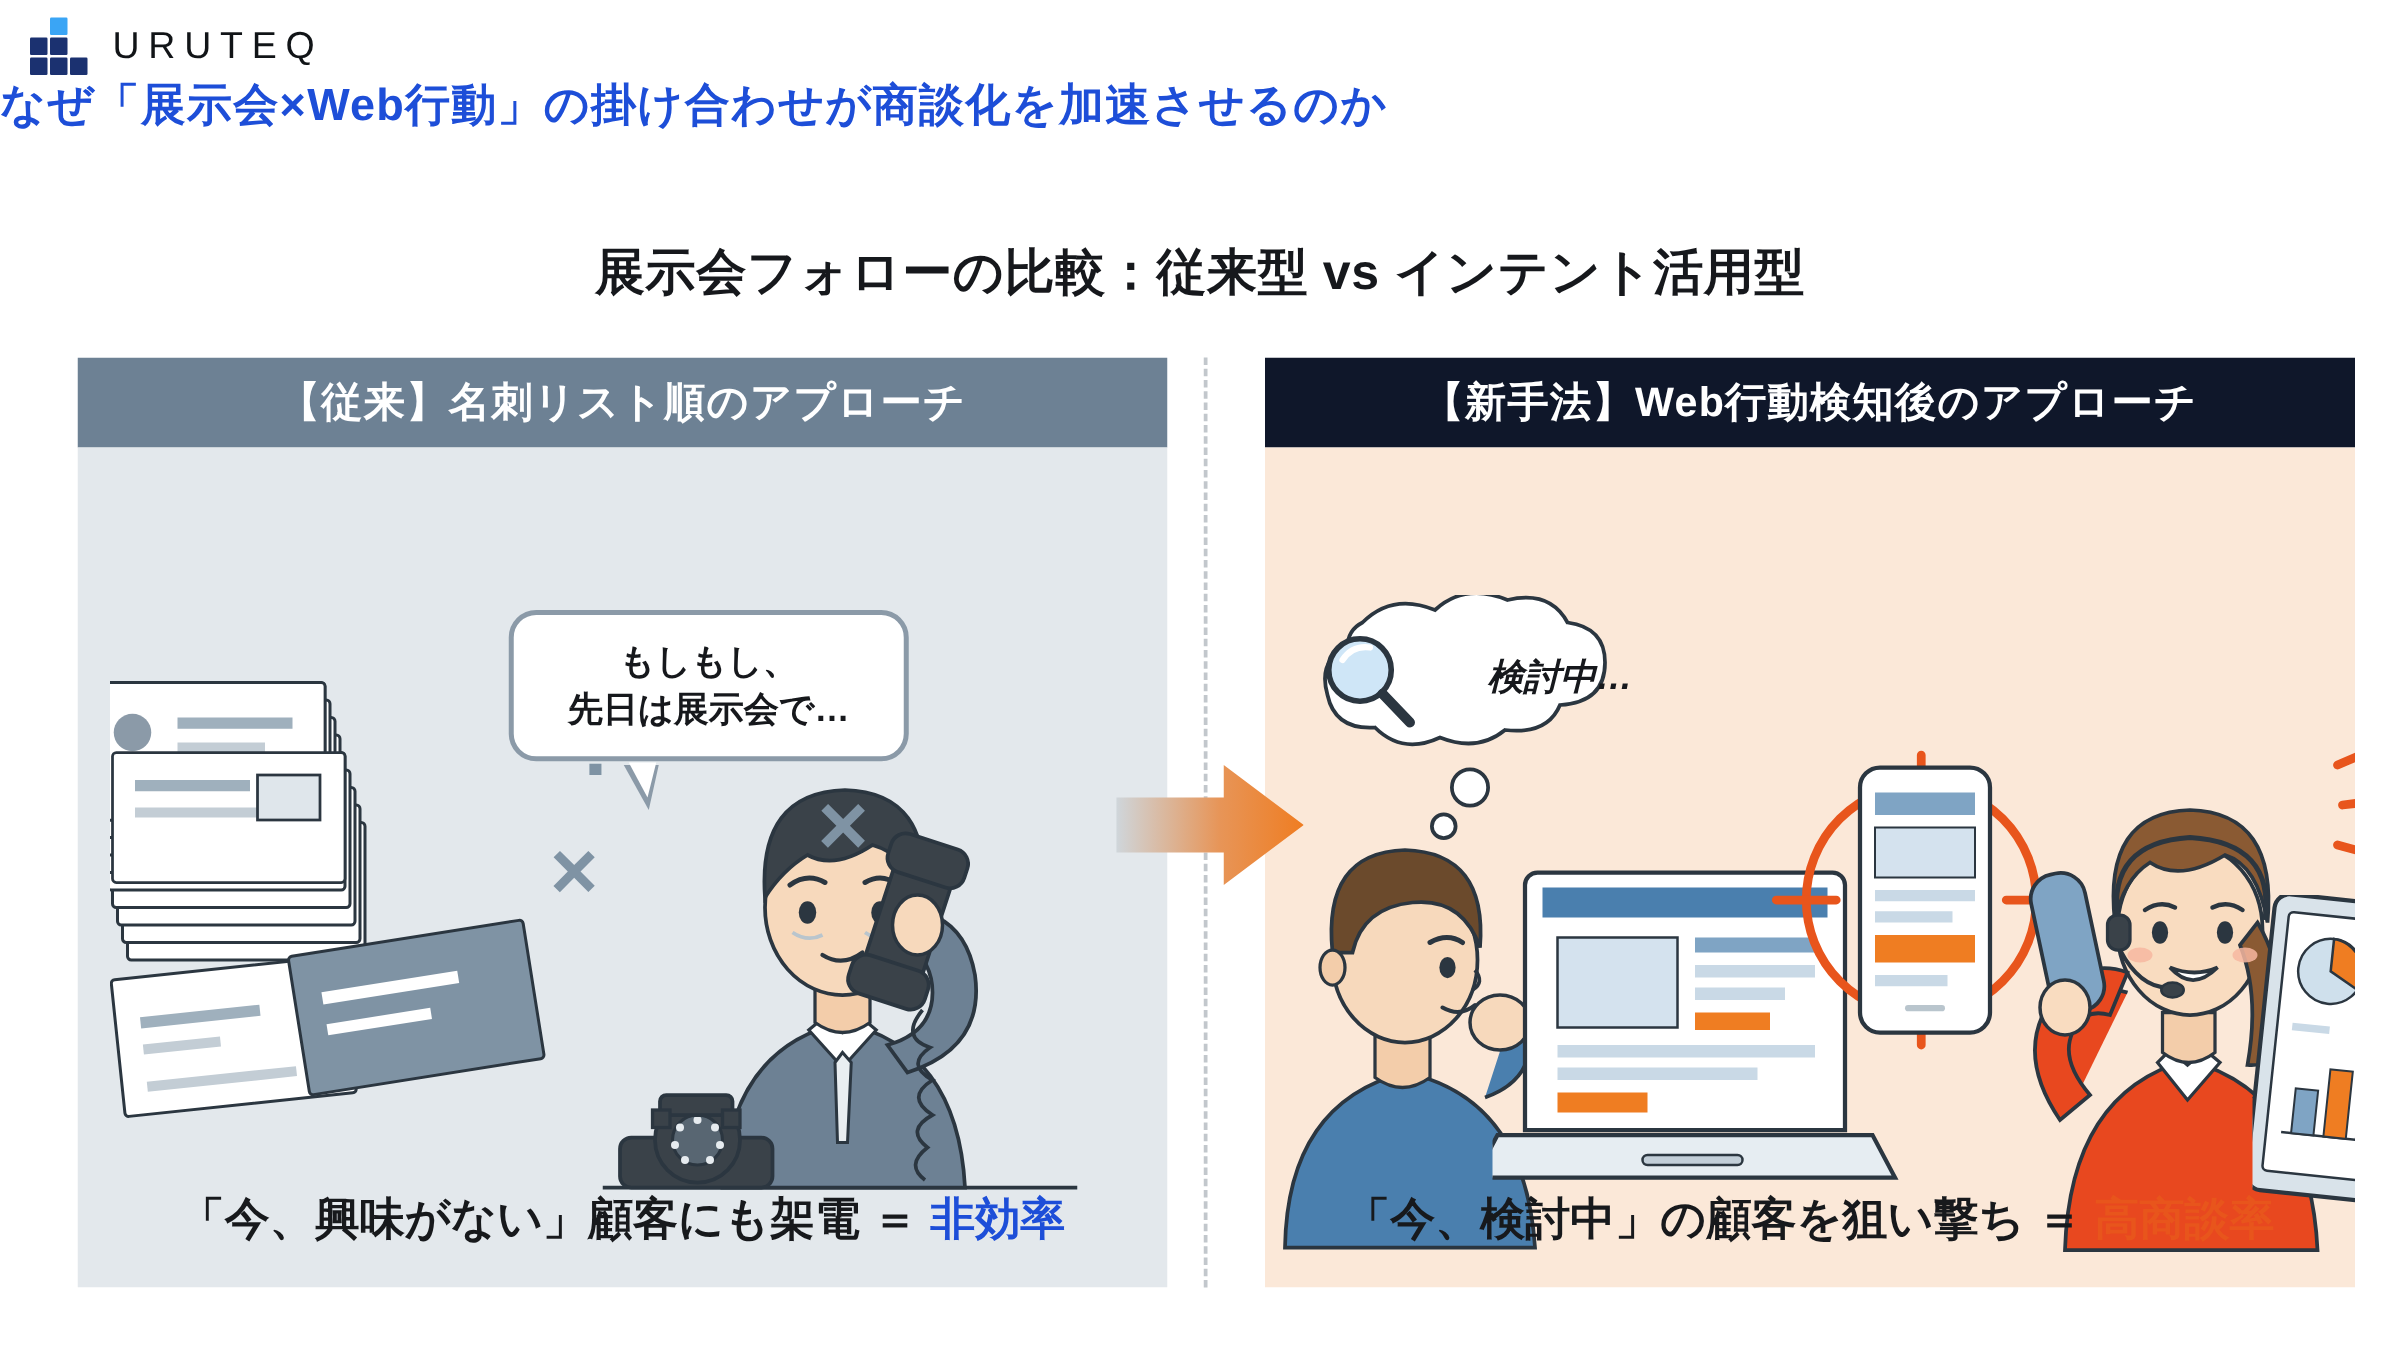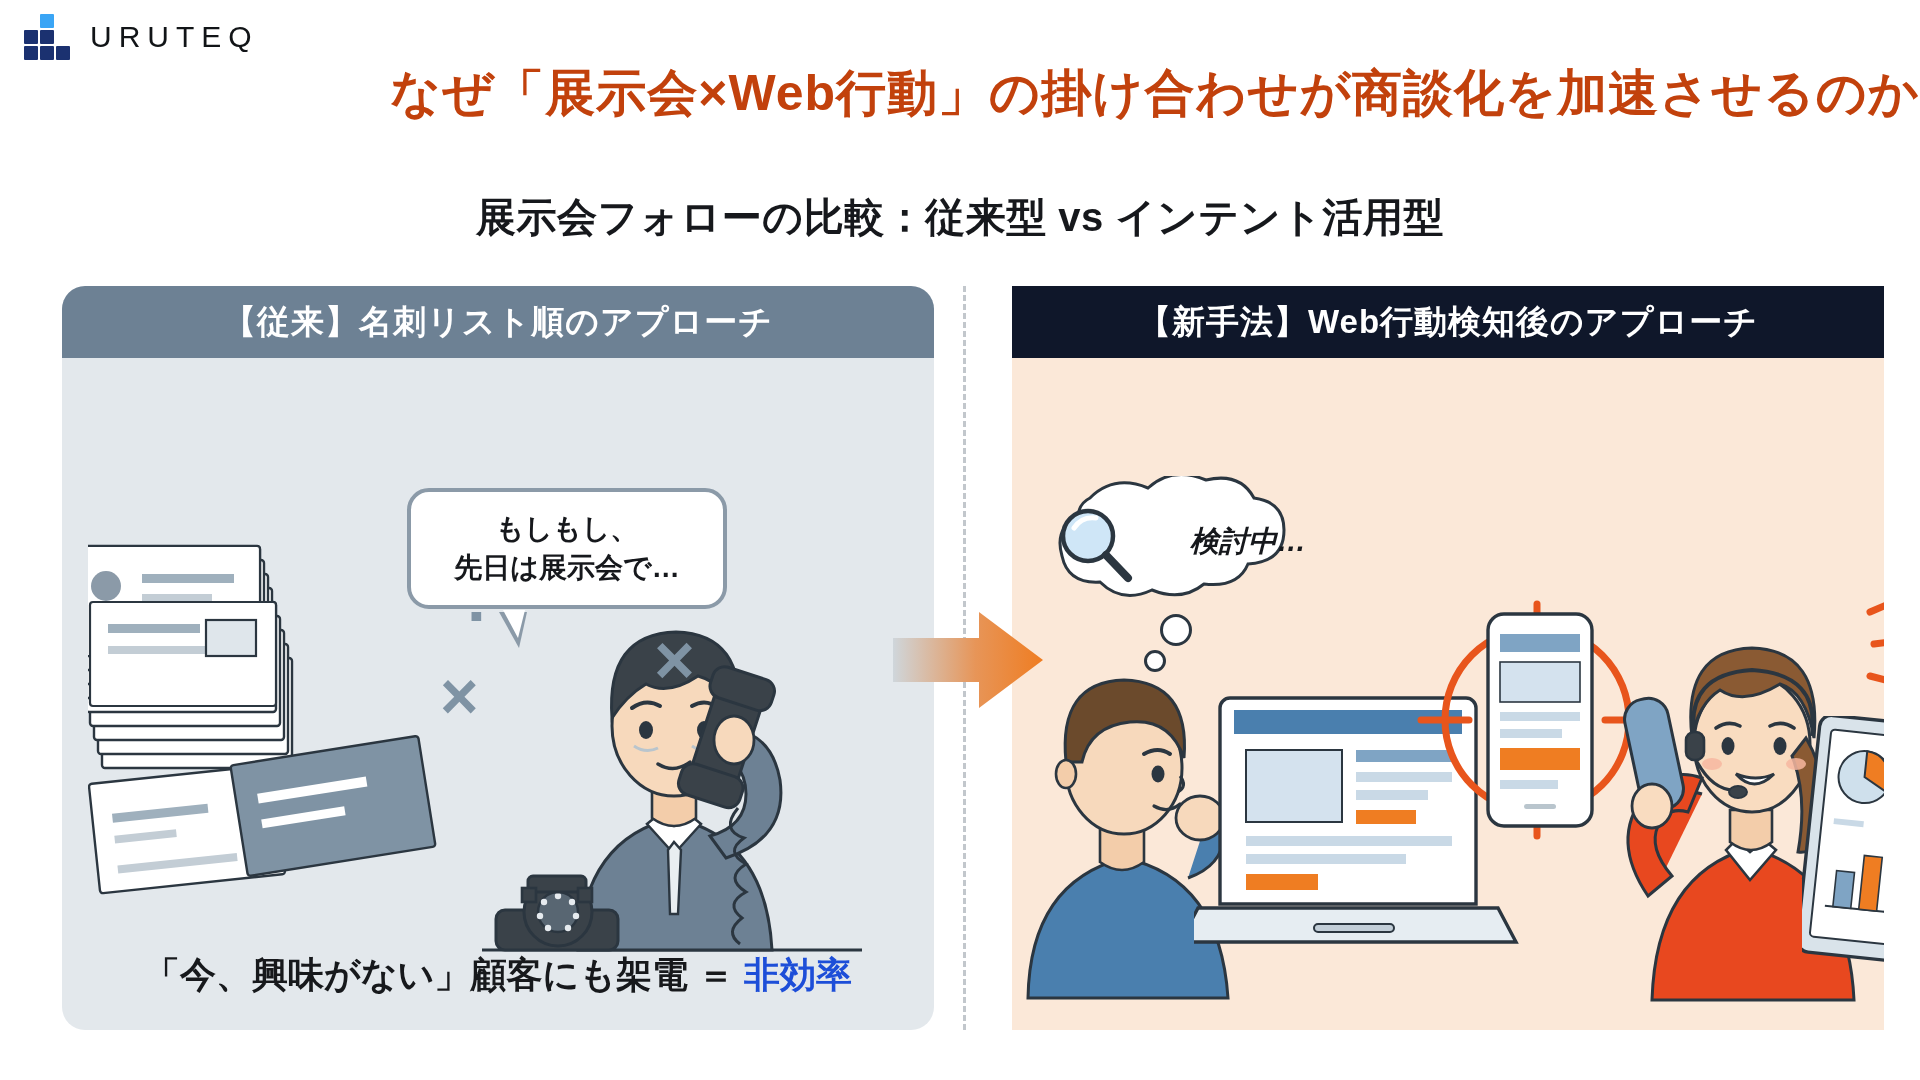--- a/index.html
+++ b/index.html
@@ -49,24 +49,24 @@
     font-weight: 500;
     color: #111417;
   }
 
   
   .main-title {
     position: absolute;
     left: 0;
     top: 60px;
     width: 1920px;
-    text-align: right;
-    font-size: 50px;
+    text-align: left;
+    font-size: 36px;
     font-weight: bold;
-    color: #c2410c;
+    color: #1d4ed8;
     letter-spacing: 1px;
     white-space: nowrap;
   }
   .sub-title {
     position: absolute;
     left: 0;
     top: 190px;
     width: 1920px;
     text-align: center;
     font-size: 40px;
@@ -84,21 +84,21 @@
     width: 1920px;
     height: 744px;
   }
   .panel {
     position: absolute;
     top: 0;
     width: 872px;
     height: 744px;
     overflow: hidden;
   }
-  .panel.left  { left: 62px; border-radius: 23px; }
+  .panel.left  { left: 62px; }
   .panel.right { left: 1012px; }
 
   .panel-head {
     height: 72px;
     display: flex;
     align-items: center;
     justify-content: center;
     font-size: 33px;
     font-weight: bold;
     color: #ffffff;
@@ -481,20 +481,23 @@
           <rect x="30" y="108" width="30" height="6" fill="#c9d9e6"></rect>
         </g>
       </svg>
 
       <svg class="illus" style="left:852px; top:238px;" width="70" height="100" viewBox="0 0 70 100">
         <line x1="6" y1="16" x2="34" y2="4" stroke="#e8551c" stroke-width="7" stroke-linecap="round"></line>
         <line x1="10" y1="48" x2="44" y2="44" stroke="#e8551c" stroke-width="7" stroke-linecap="round"></line>
         <line x1="6" y1="80" x2="36" y2="88" stroke="#e8551c" stroke-width="7" stroke-linecap="round"></line>
       </svg>
 
+      <div class="panel-caption">
+        <span>「今、検討中」の顧客を狙い撃ち ＝ </span><span class="caption-accent hot">高商談率</span>
+      </div>
     </div>
   </div>
 </div>
 
 <div class="divider"></div>
 
 <svg class="flow-arrow" viewBox="0 0 150 96">
   <defs>
     <linearGradient id="arrGrad" x1="0" y1="0" x2="1" y2="0">
       <stop offset="0%" stop-color="#cfd6db"></stop>

